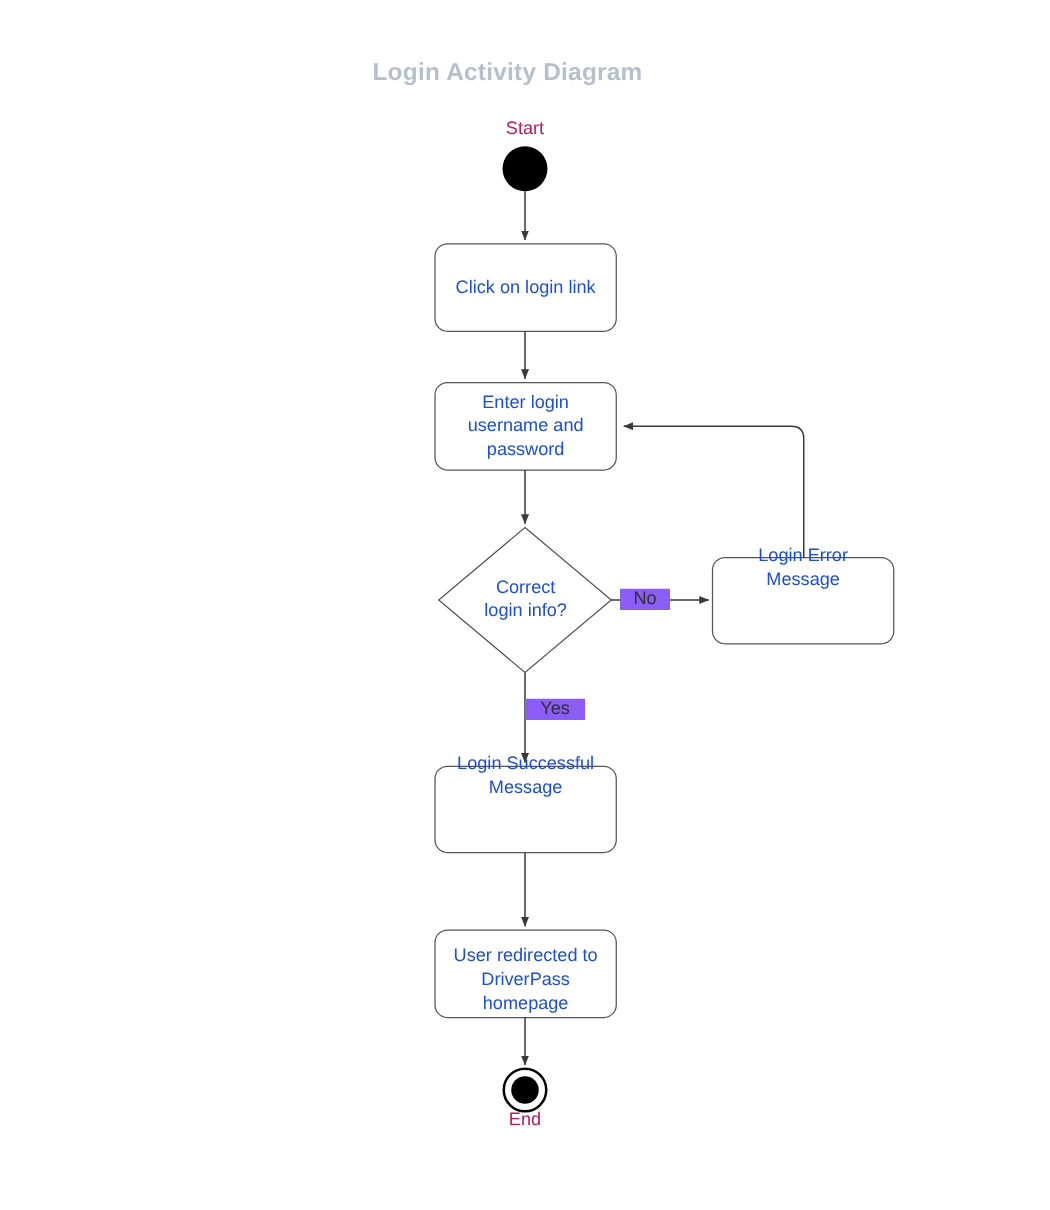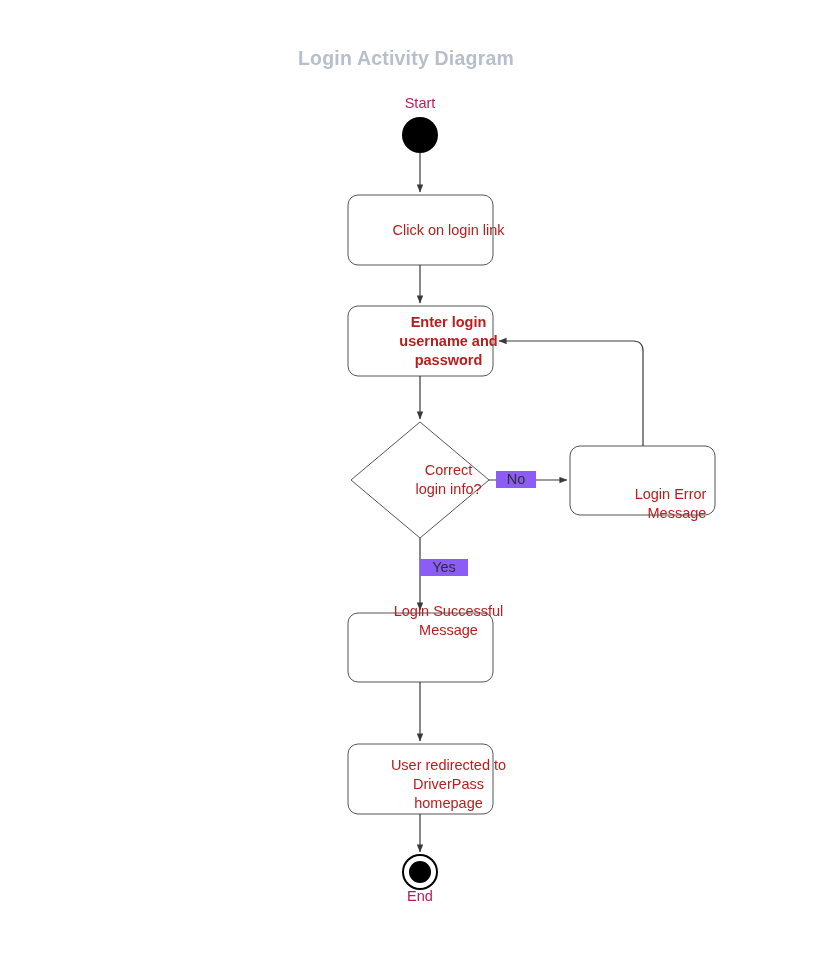--- a/index.html
+++ b/index.html
@@ -34,28 +34,27 @@
     font-size: 19.5px;
     font-weight: bold;
     color: #b7bfcd;
     letter-spacing: 0.2px;
     white-space: nowrap;
   }
   
   .node-text {
     position: absolute;
     text-align: center;
-    color: #b91c1c;
+    color: #1d4ed8;
     font-size: 14.5px;
     line-height: 19px;
     white-space: pre-line;
     display: flex;
     align-items: center;
     justify-content: center;
-    padding-left: 28px;
   }
   .terminal-label {
     position: absolute;
     text-align: center;
     color: #be185d;
     font-size: 14.5px;
     line-height: 17px;
     white-space: nowrap;
   }
   .edge-label {
@@ -114,28 +113,28 @@
 
     <line x1="420" y1="682" x2="420" y2="741" stroke="#3a3a3a" stroke-width="1.2" marker-end="url(#arrowhead)"></line>
 
     <line x1="420" y1="814" x2="420" y2="852" stroke="#3a3a3a" stroke-width="1.2" marker-end="url(#arrowhead)"></line>
   </svg>
 
   <div class="terminal-label" style="left:370px; top:95px; width:100px;">Start</div>
 
   <div class="node-text" style="left:348px; top:195px; width:145px; height:70px;">Click on login link</div>
 
-  <div class="node-text" style="left:348px; top:306px; width:145px; height:70px;font-weight:bold;">Enter login
+  <div class="node-text" style="left:348px; top:306px; width:145px; height:70px;">Enter login
 username and
 password</div>
 
   <div class="node-text" style="left:356px; top:422px; width:129px; height:116px;">Correct
 login info?</div>
 
-  <div class="node-text" style="left:570px; top:469px; width:145px; height:69px;text-align:right;">Login Error
+  <div class="node-text" style="left:570px; top:420px; width:145px; height:69px;">Login Error
 Message</div>
 
   <div class="node-text" style="left:348px; top:586px; width:145px; height:69px;">Login Successful
 Message</div>
 
   <div class="node-text" style="left:348px; top:744px; width:145px; height:80px;">User redirected to
 DriverPass
 homepage</div>
 
   <div class="terminal-label" style="left:370px; top:888px; width:100px;">End</div>

